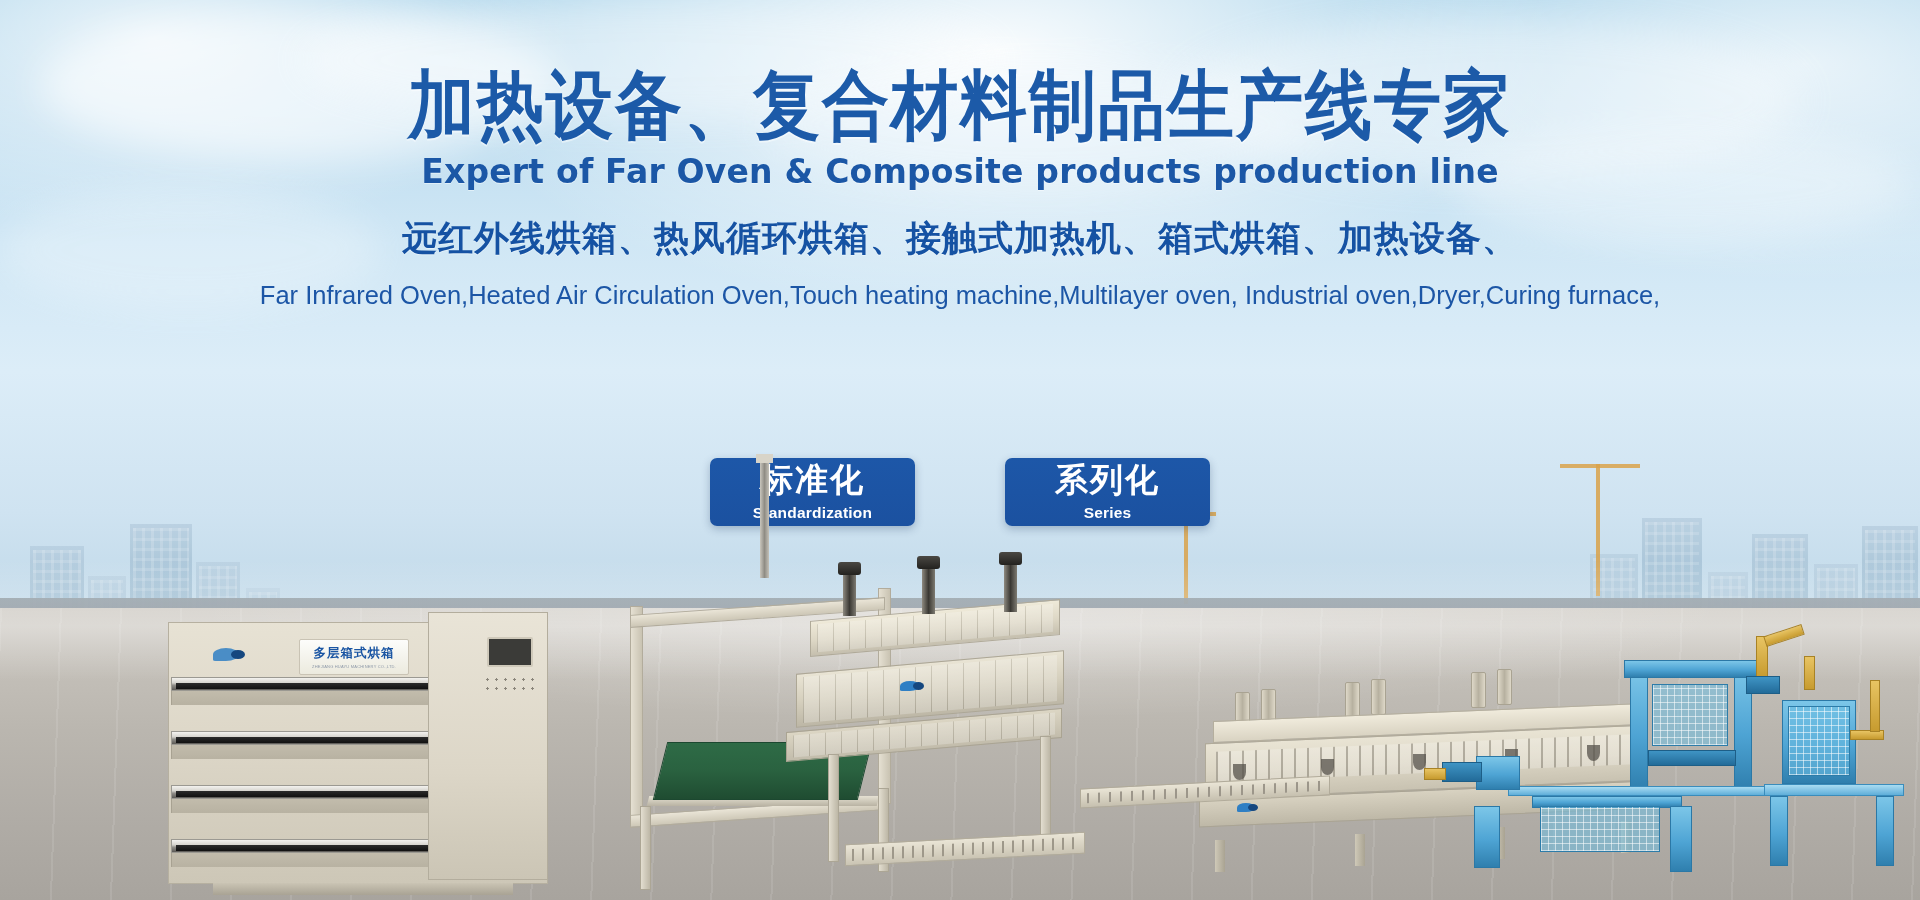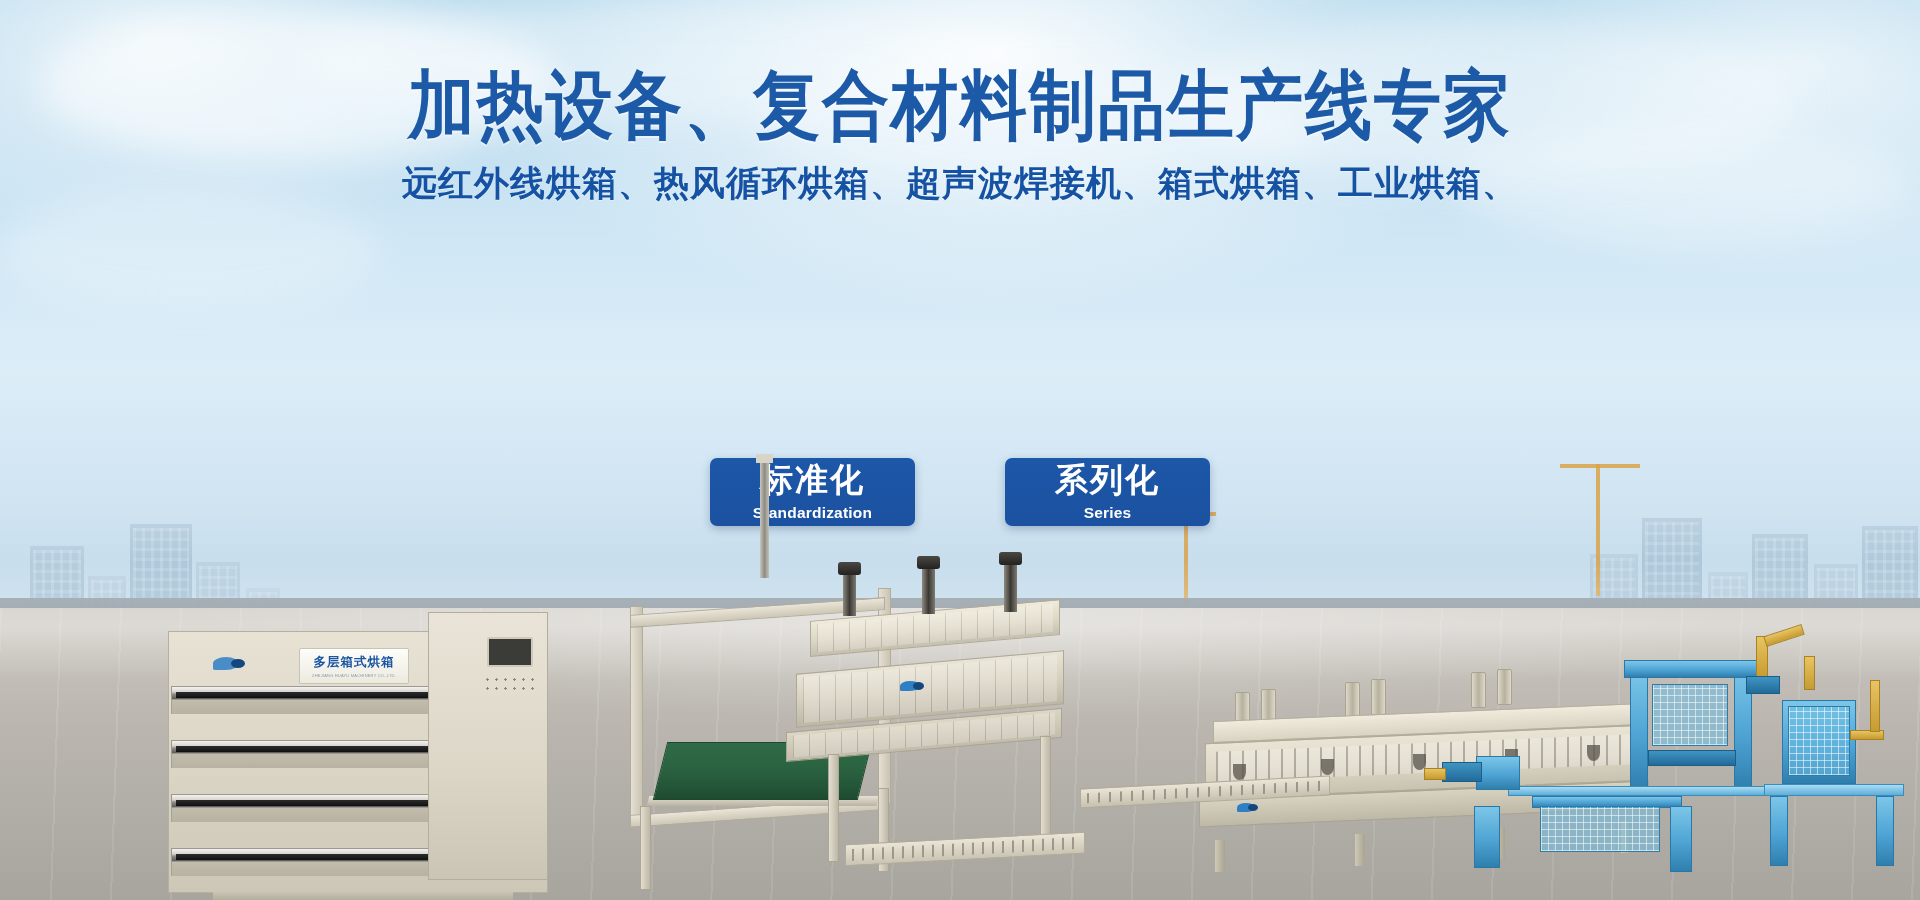--- a/index.html
+++ b/index.html
@@ -111,21 +111,21 @@
     font-family:"DejaVu Sans","Liberation Sans",sans-serif;
   }
   .badge .en{
     margin-top:5px; font-size:15.5px; font-weight:700; letter-spacing:.2px;
     font-family:"Liberation Sans",sans-serif;
   }
 
   
   .m1{ position:absolute; left:128px; top:618px; width:420px; height:272px; }
   .m1-body{
-    position:absolute; left:40px; top:13px; width:380px; height:262px;
+    position:absolute; left:40px; top:4px; width:380px; height:262px;
     background:linear-gradient(180deg,#e7e2d4 0%, #ddd7c8 45%, #cdc7b7 100%);
     border:1px solid #b6b0a0;
   }
   .m1-cab{
     position:absolute; right:0; top:-6px; width:120px; height:268px;
     background:linear-gradient(180deg,#e9e4d7 0%,#dcd6c7 60%,#cbc5b5 100%);
     border:1px solid #b3ad9d;
   }
   .m1-screen{
     position:absolute; right:14px; top:24px; width:46px; height:30px;
@@ -325,24 +325,26 @@
     <div class="crane" style="left:1184px;top:42px;width:4px;height:92px;"></div>
     <div class="crane" style="left:1158px;top:42px;width:58px;height:4px;"></div>
   </div>
 
   <div class="parapet"></div>
   <div class="ground"></div>
   <div class="haze"></div>
 
   <div class="textwrap">
     <div class="title-cn">加热设备、复合材料制品生产线专家</div>
+    <div class="title-en">Expert of Far Oven &amp; Composite products production line</div>
     <div class="prod-cn">
-      <div>远红外线烘箱、热风循环烘箱、超声波焊接机、箱式烘箱、工业烘箱、</div>
+      <div>远红外线烘箱、热风循环烘箱、接触式加热机、箱式烘箱、加热设备、</div>
     </div>
     <div class="prod-en">
+      <div>Far Infrared Oven,Heated Air Circulation Oven,Touch heating machine,Multilayer oven, Industrial oven,Dryer,Curing furnace,</div>
     </div>
   </div>
 
   <div class="badges">
     <div class="badge">
       <div class="cn">标准化</div>
       <div class="en">Standardization</div>
     </div>
     <div class="badge">
       <div class="cn">系列化</div>

